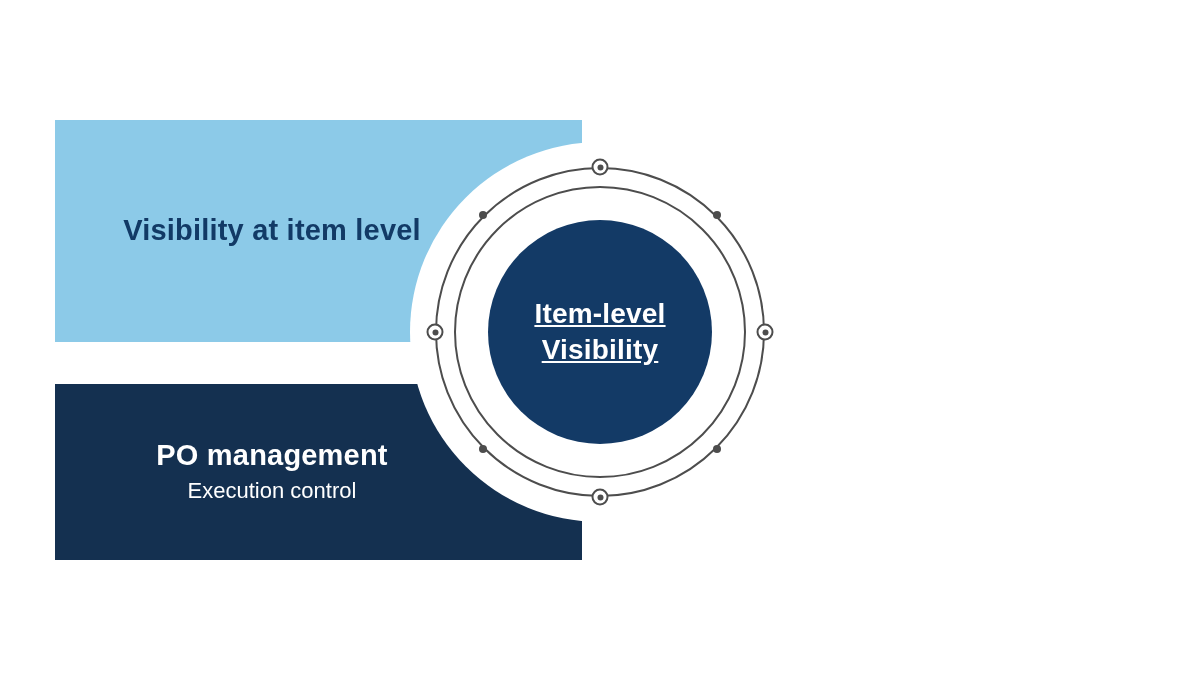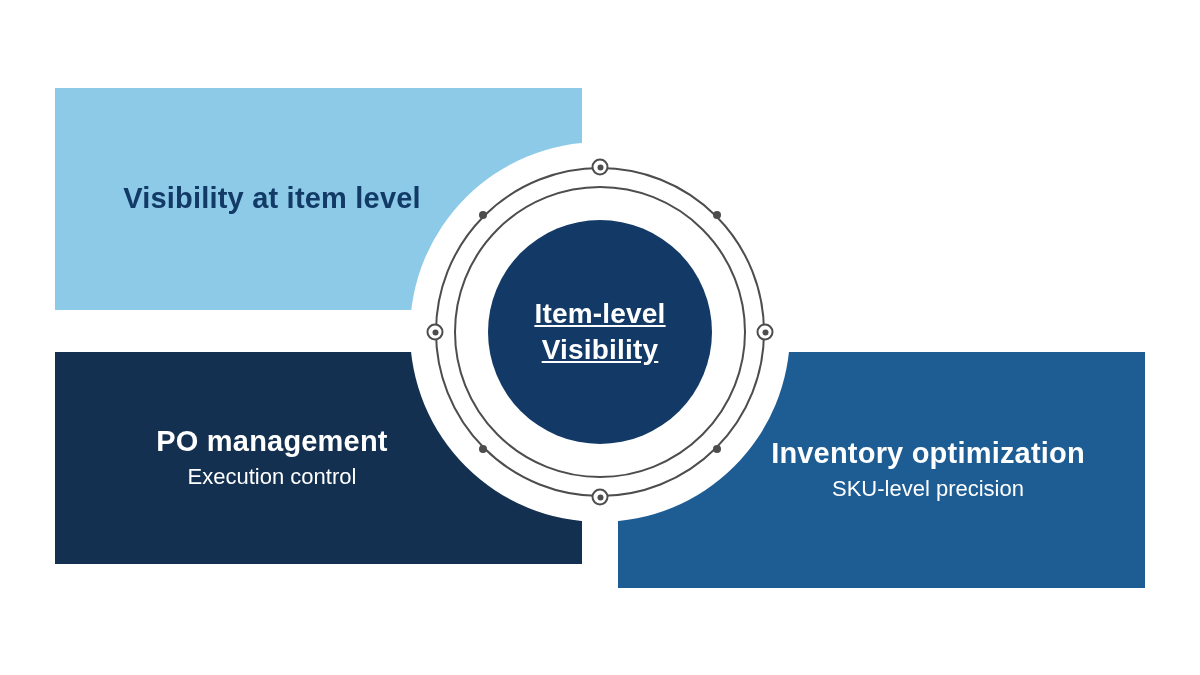--- a/index.html
+++ b/index.html
@@ -8,24 +8,24 @@
 
   .canvas {
     position: relative;
     width: 1200px;
     height: 675px;
     background: #ffffff;
     overflow: hidden;
   }
 
   
-  .quad { position: absolute; }
+  .quad { position: absolute; margin-top: 32px; }
   .quad-tl { left: 55px;  top: 88px;  width: 527px; height: 222px; }
   .quad-tr { left: 618px; top: 88px;  width: 527px; height: 222px; }
-  .quad-bl { left: 55px;  top: 352px; width: 527px; height: 212px; }
+  .quad-bl { left: 55px;  top: 352px; width: 527px; height: 176px; }
   .quad-br { left: 618px; top: 352px; width: 527px; height: 236px; }
 
   .quad-text {
     position: absolute;
     top: 0;
     height: 100%;
     width: 434px;
     display: flex;
     flex-direction: column;
     justify-content: center;
@@ -127,26 +127,20 @@
   </div>
 
 
   <div class="quad quad-bl side-left" style="background-color: rgb(20, 48, 80);">
     <div class="quad-text" style="color: rgb(255, 255, 255);">
       <div class="quad-title">PO management</div>
       <div class="quad-sub">Execution control</div>
     </div>
   </div>
 
-  <div class="quad quad-br side-right" style="background-color: rgb(29, 93, 148);">
-    <div class="quad-text" style="color: rgb(255, 255, 255);">
-      <div class="quad-title">Inventory optimization</div>
-      <div class="quad-sub">SKU-level precision</div>
-    </div>
-  </div>
 
   <div class="white-disc"></div>
 
   <div class="ring ring-outer"></div>
   <div class="ring ring-inner"></div>
 
   <div class="node node-top"></div>
   <div class="node node-right"></div>
   <div class="node node-bottom"></div>
   <div class="node node-left"></div>

